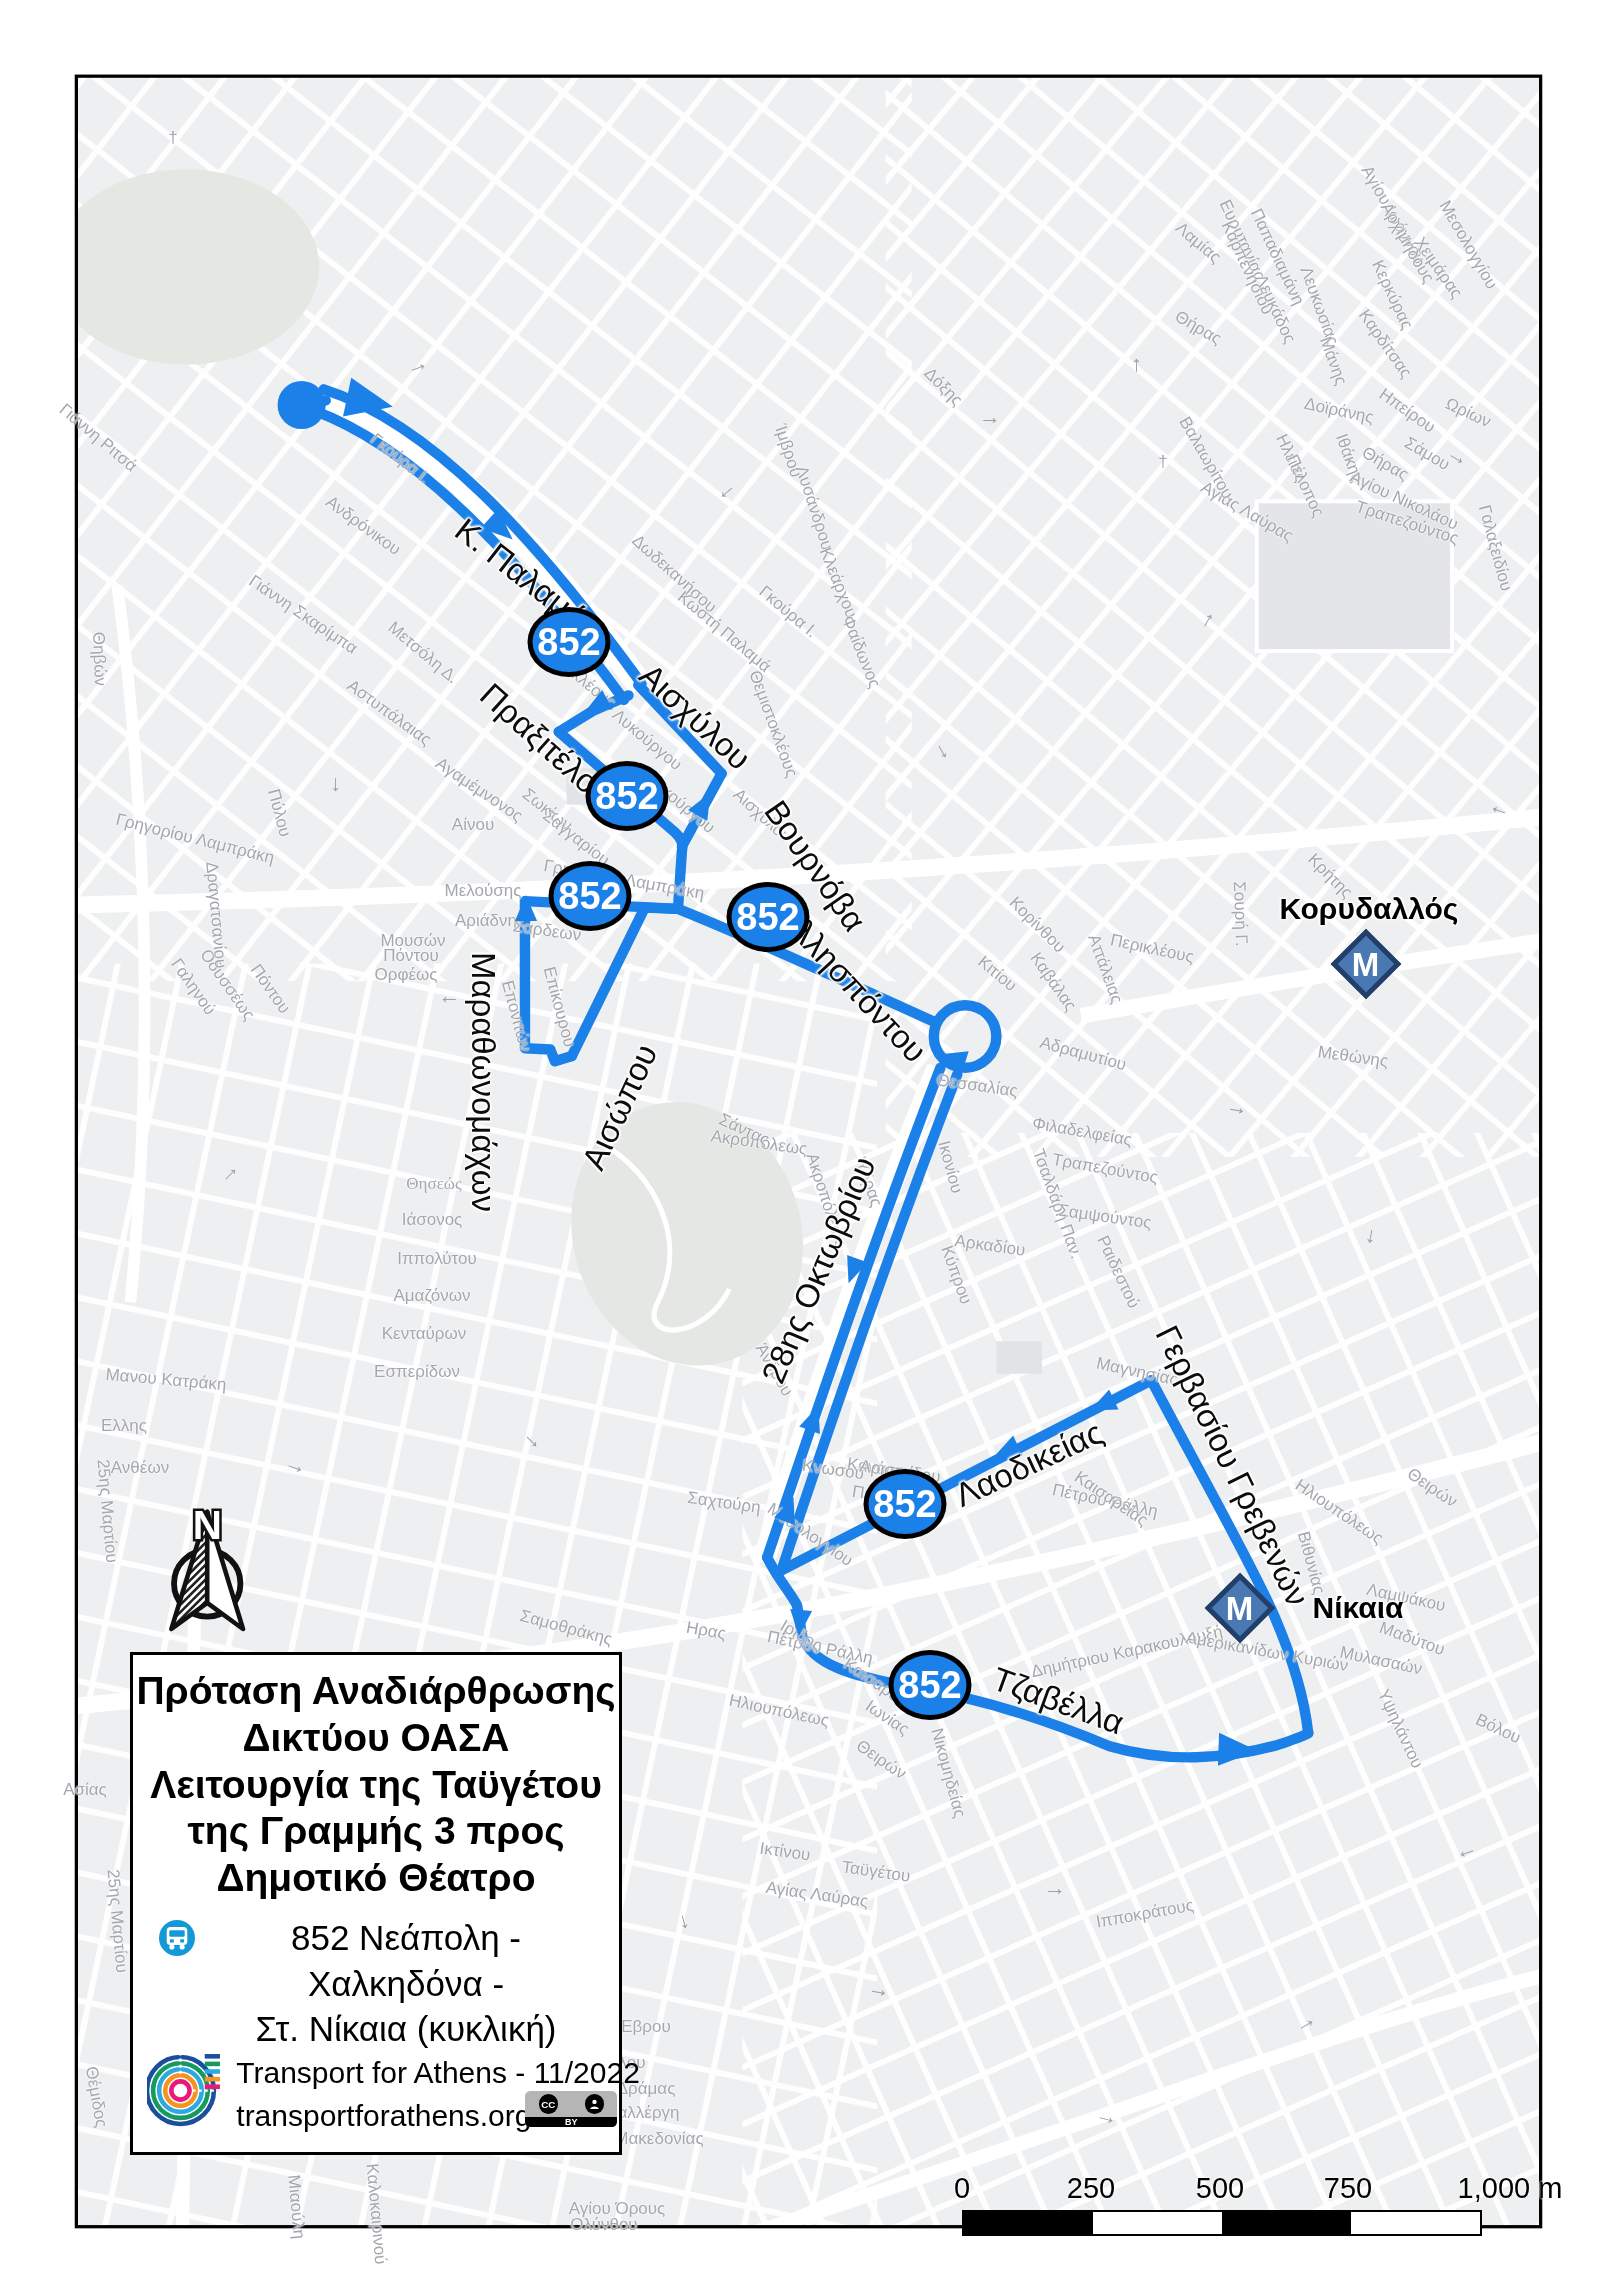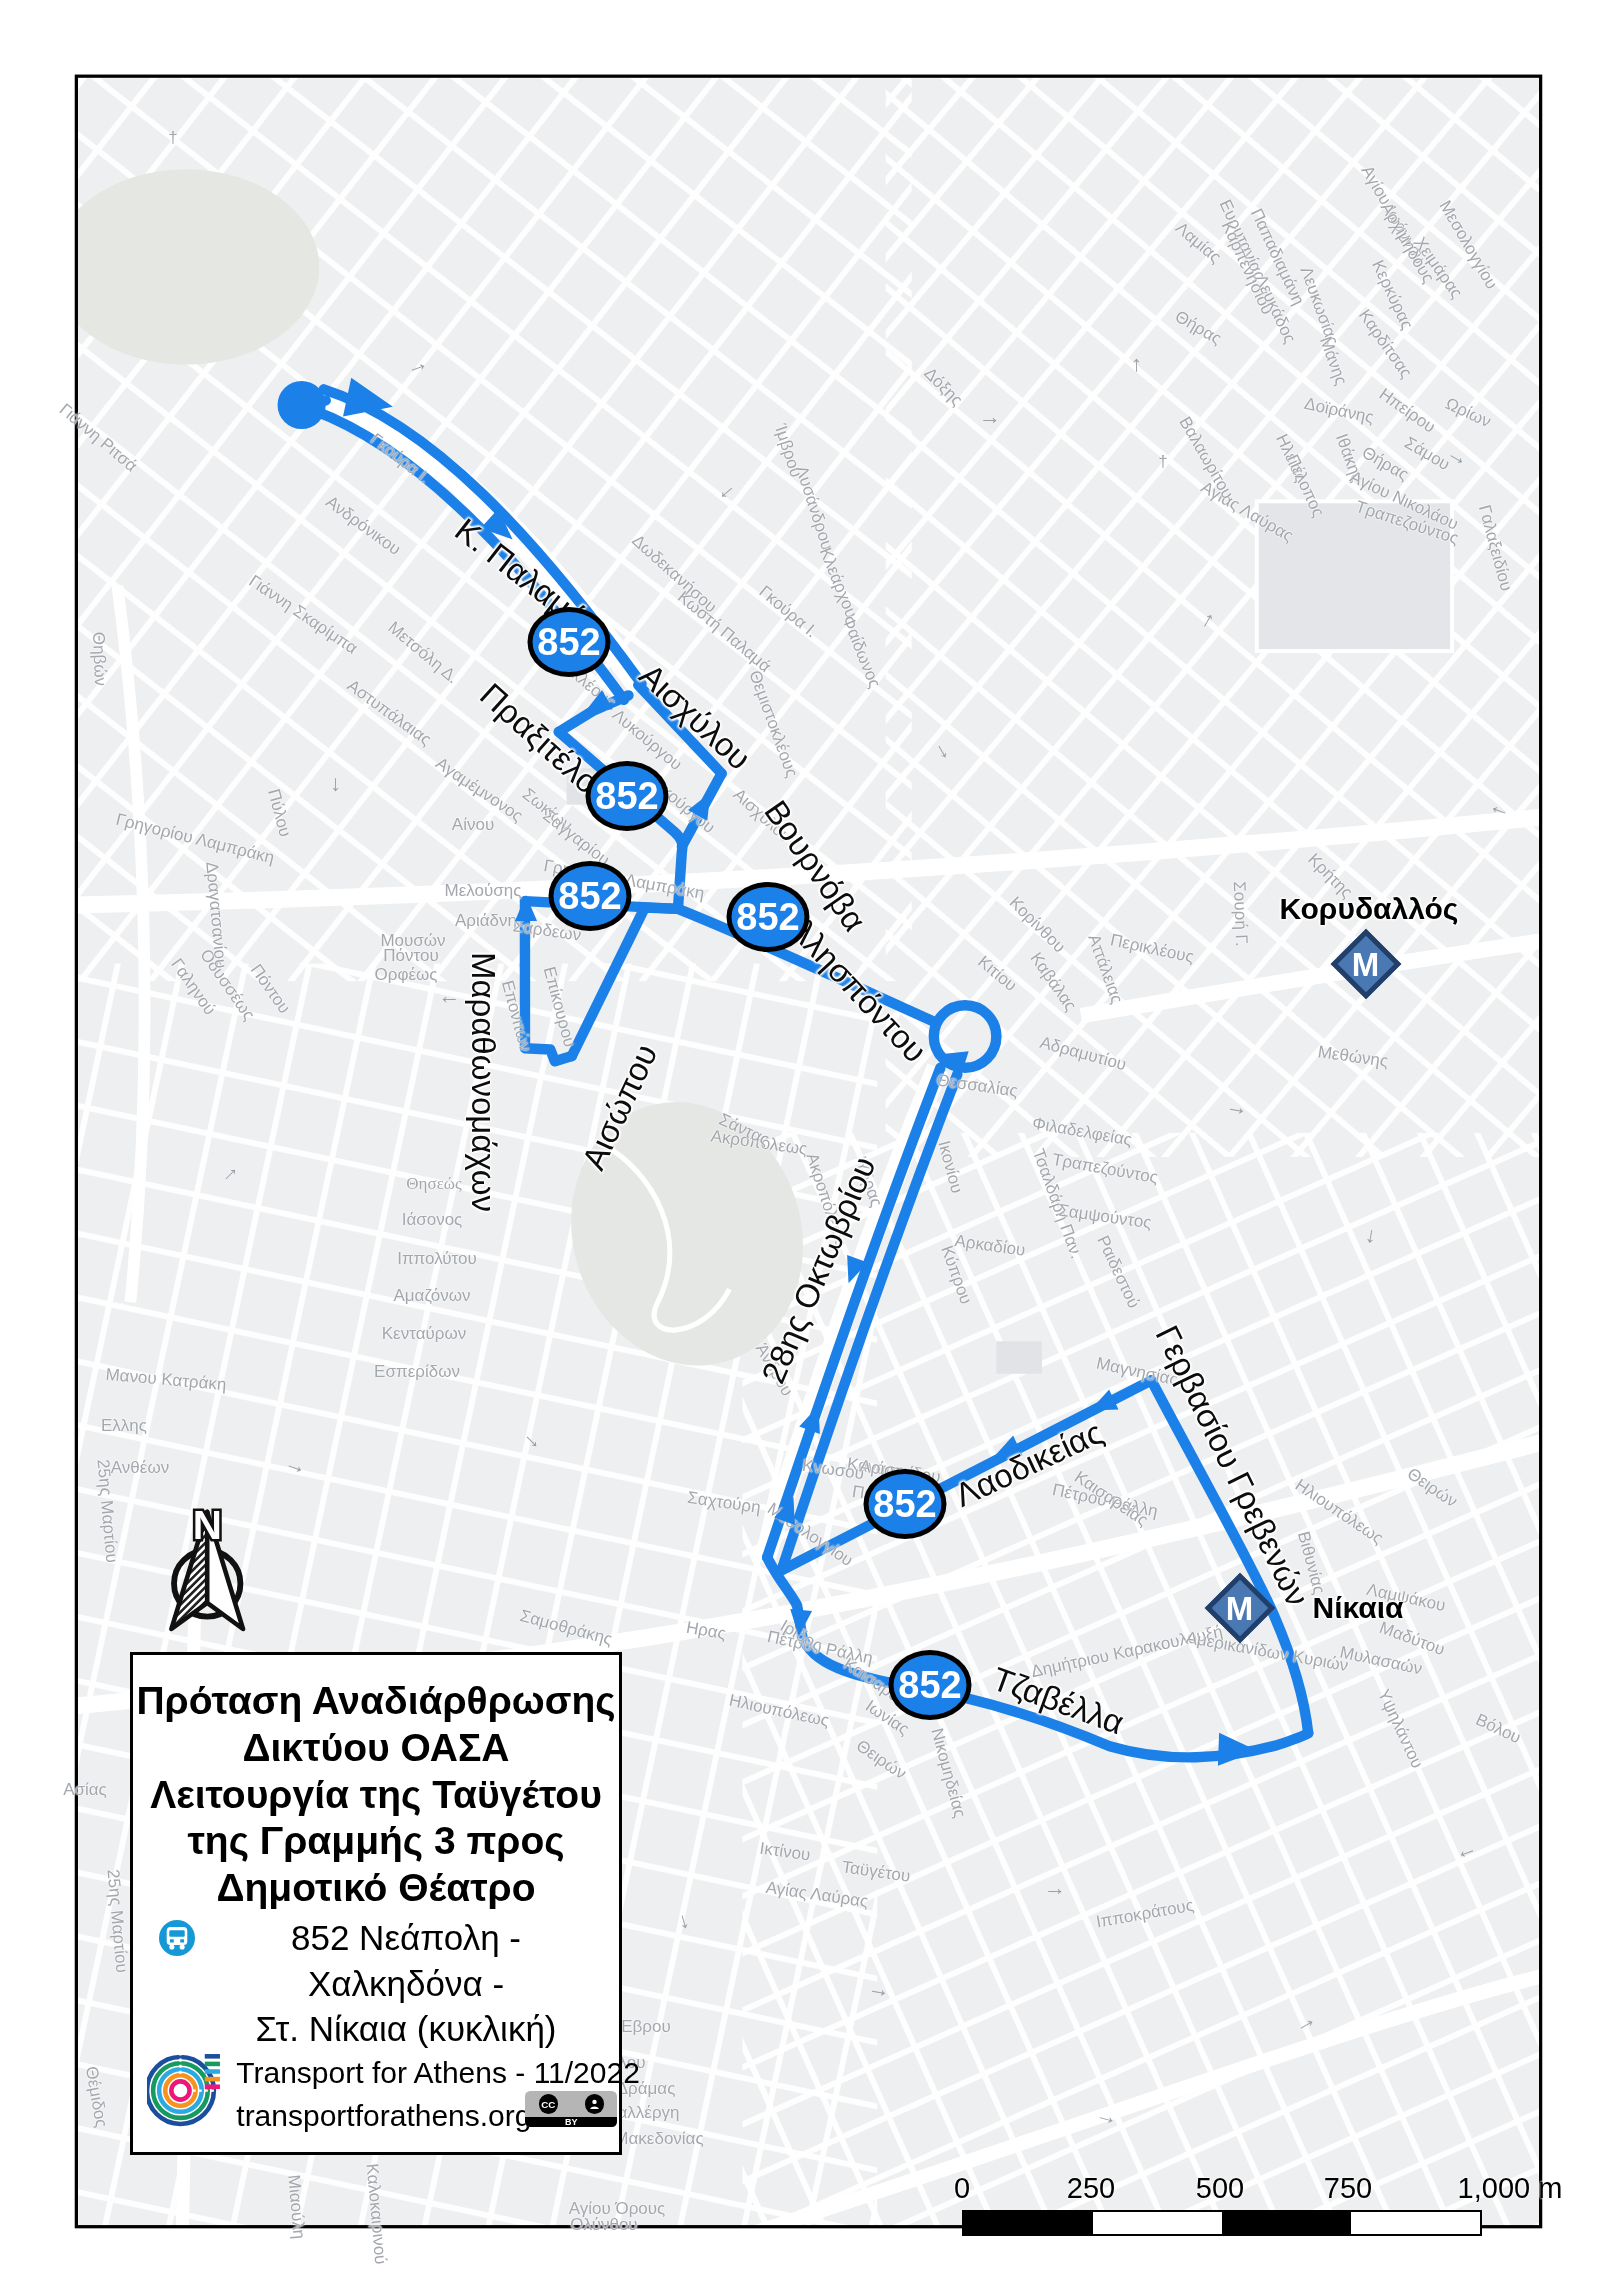--- a/index.html
+++ b/index.html
@@ -22,21 +22,21 @@
     border-bottom:11.7px solid transparent;border-left:26px solid #1b80e8;
     transform:translate(-50%,-50%) rotate(var(--r,0deg)) scale(var(--s,1));z-index:5;}
   .oneway{position:absolute;font-size:22px;color:#9aa0a8;
     transform:translate(-50%,-50%) rotate(var(--r,0deg));z-index:2;}
   .metro{position:absolute;width:40px;height:40px;background:#4a78b2;border:5.2px solid #223f6a;
     transform:translate(-50%,-50%) rotate(45deg);z-index:8;display:flex;align-items:center;justify-content:center;}
   .metro span{transform:rotate(-45deg);color:#fff;font-weight:bold;font-size:33px;line-height:1;}
   
   #legend{position:absolute;left:130px;top:1652px;width:492px;height:503px;background:#fff;
     border:3.3px solid #000;z-index:20;box-sizing:border-box;}
-  #legend .title{margin-top:23px;text-align:center;font-weight:bold;font-size:39px;line-height:1.2;color:#000;}
+  #legend .title{margin-top:13px;text-align:center;font-weight:bold;font-size:39px;line-height:1.2;color:#000;}
   #route-row{position:absolute;left:26px;top:260px;width:440px;display:flex;align-items:flex-start;text-align:center;}
   #bus-circle{width:36px;height:36px;border-radius:50%;background:#1499d6;flex:0 0 36px;margin-top:5.2px;}
   #route-name{margin-left:18px;font-size:35px;color:#000;line-height:1.3;}
   #attribution{position:absolute;left:14.3px;top:396px;width:464px;height:85px;}
   #tfa-logo{position:absolute;left:0;top:0;width:76px;height:76px;}
   #attr-text{position:absolute;left:89px;top:1.3px;font-size:30px;color:#000;line-height:1.42;white-space:nowrap;}
   #cc-badge{position:absolute;left:378px;top:40px;width:92px;height:36px;background:#b5b5b5;
     border-radius:5.2px;overflow:hidden;}
   #cc-badge .icons{display:flex;justify-content:space-around;align-items:center;height:26px;}
   #cc-badge .by{position:absolute;left:0;bottom:0;width:100%;height:10.4px;background:#000;color:#fff;

